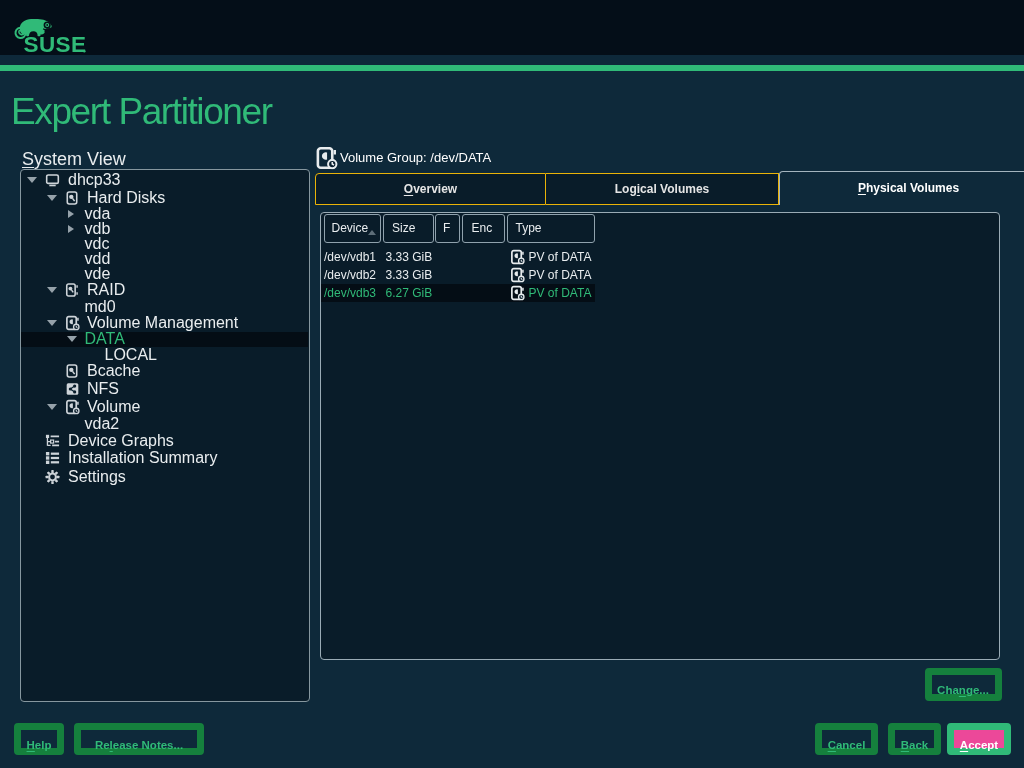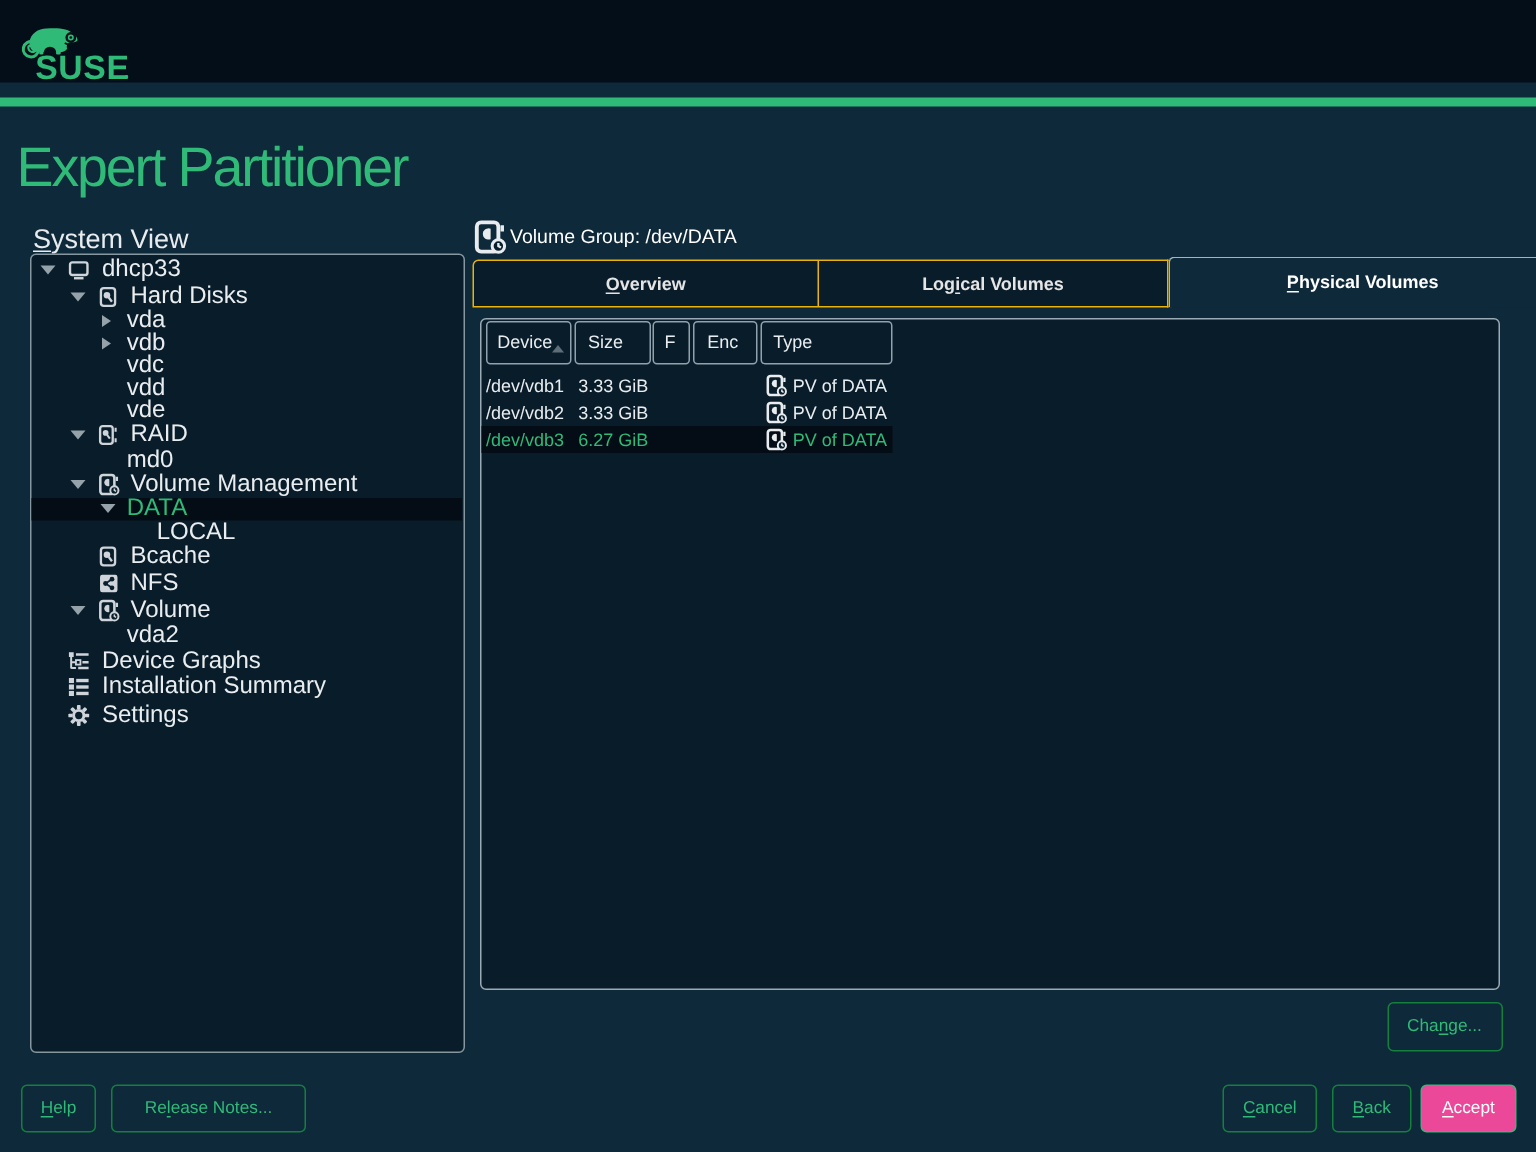--- a/index.html
+++ b/index.html
@@ -19,21 +19,21 @@
 .tab{position:absolute;top:173px;height:32px;background:#091c29;border:1px solid #eab308;color:#e5e5e5;font-weight:bold;font-size:12px;text-align:center;line-height:30px}
 .tab.active{background:#0e293a;border:1px solid #a4b4be;border-bottom:none;border-radius:4px 4px 0 0;color:#fff;height:34px;top:171px;line-height:33px}
 #tab1{left:315px;width:231px;border-radius:4px 0 0 0}
 #tab2{left:546px;width:233px;border-left:none}
 #tab3{left:779px;width:259px}
 #table{position:absolute;left:320px;top:212px;width:680px;height:448px;border:1px solid #9aabb5;border-radius:4px;background:#091c29}
 .hcell{position:absolute;top:213.5px;height:29px;border:1px solid #90a2ad;border-radius:3px;background:transparent;color:#e9edef;font-size:12px;line-height:27px;padding-left:7px}
 .trrow{position:absolute;height:18px;font-size:12px;color:#e9edef}
 .trrow i{position:absolute;font-style:normal;top:50%;transform:translateY(-50%);white-space:nowrap}
 .trrow .ic{position:absolute;top:50%;transform:translateY(-50%)}
-.btn{position:absolute;height:31.5px;border:1px solid #15803d;border-radius:4px;color:#30ba78;font-weight:normal;font-size:11.5px;text-align:center;line-height:30px;background:transparent}
+.btn{position:absolute;height:31.5px;border:7px solid #15803d;border-radius:4px;color:#30ba78;font-weight:bold;font-size:11.5px;text-align:center;line-height:30px;background:transparent}
 u{text-decoration:underline;text-underline-offset:2px}
 </style></head>
 <body>
 <svg width="0" height="0" style="position:absolute">
     <defs>
 <symbol id="i-mon" viewBox="0 0 16 16">
         <rect x="1.8" y="2.6" width="12.4" height="9" rx="1.6" fill="none" stroke="#ced4d9" stroke-width="1.7"></rect>
         <rect x="4.6" y="13" width="6.8" height="1.7" fill="#ced4d9"></rect>
       </symbol>
 <symbol id="i-disk" viewBox="0 0 16 16">

